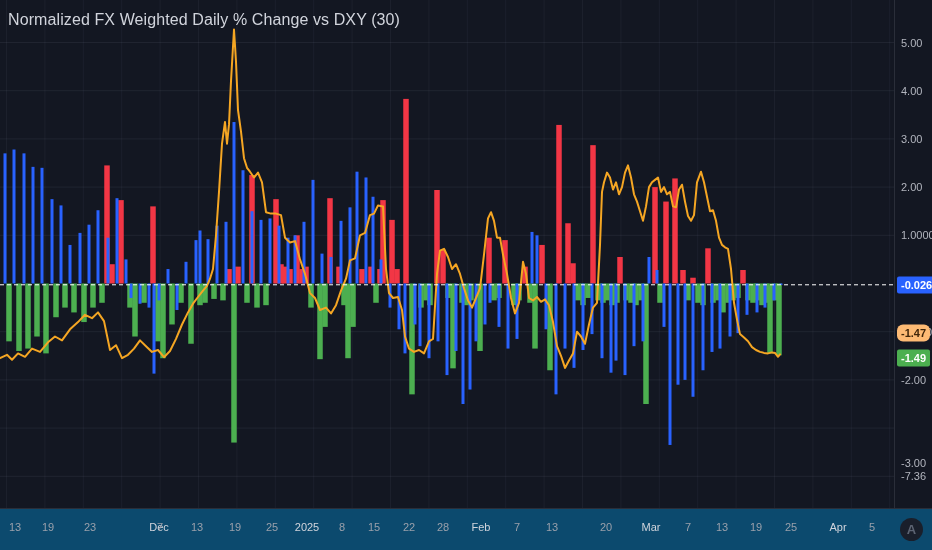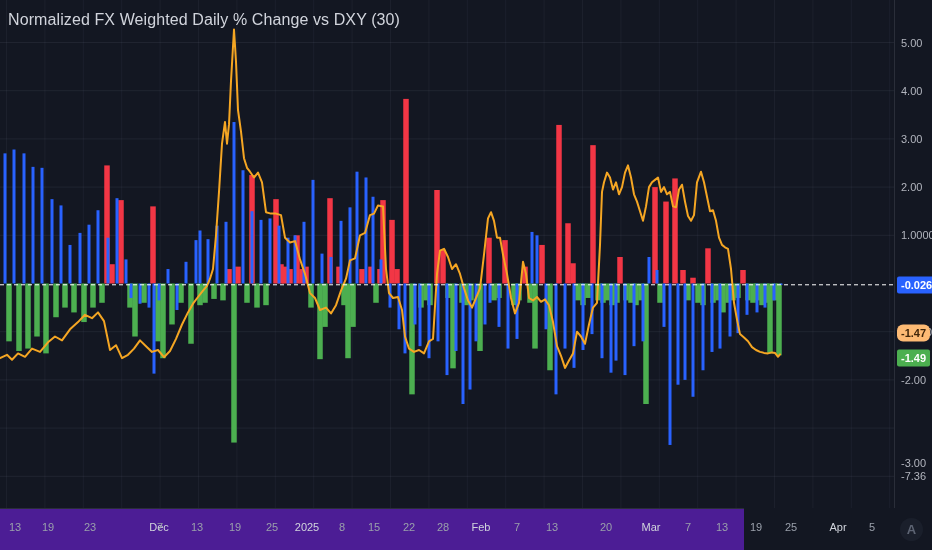--- a/index.html
+++ b/index.html
@@ -11,22 +11,22 @@
   .plot-svg{position:absolute;left:0;top:0;}
   .chart-title{
     position:absolute;left:8px;top:11px;font-size:16px;color:#d1d4dc;
     z-index:6;letter-spacing:.1px;
   }
   .price-axis{
     position:absolute;top:0;right:0;width:37px;height:508px;
     background:#131722;border-left:1px solid #2a2e39;z-index:4;
   }
   .time-axis{
-    position:absolute;left:0;bottom:0;width:744px;height:41px;
-    background:#4c1d95;border-top:1px solid #2a2e39;z-index:4;
+    position:absolute;left:0;bottom:0;width:932px;height:41px;
+    background:#0c4a6e;border-top:1px solid #2a2e39;z-index:4;
   }
   .yl{position:absolute;left:6px;transform:translateY(-50%);font-size:11px;color:#b2b5be;white-space:nowrap;}
   .badge{
     position:absolute;left:2px;transform:translateY(-50%);
     font-size:11px;line-height:17px;height:17px;padding:0 4px;border-radius:2px;
     white-space:nowrap;z-index:5;font-weight:bold;
   }
   .xl{position:absolute;top:12px;transform:translateX(-50%);font-size:11px;color:#9aa0ab;white-space:nowrap;}
   .xl.month{color:#d1d4dc;}
   .tv-logo{

